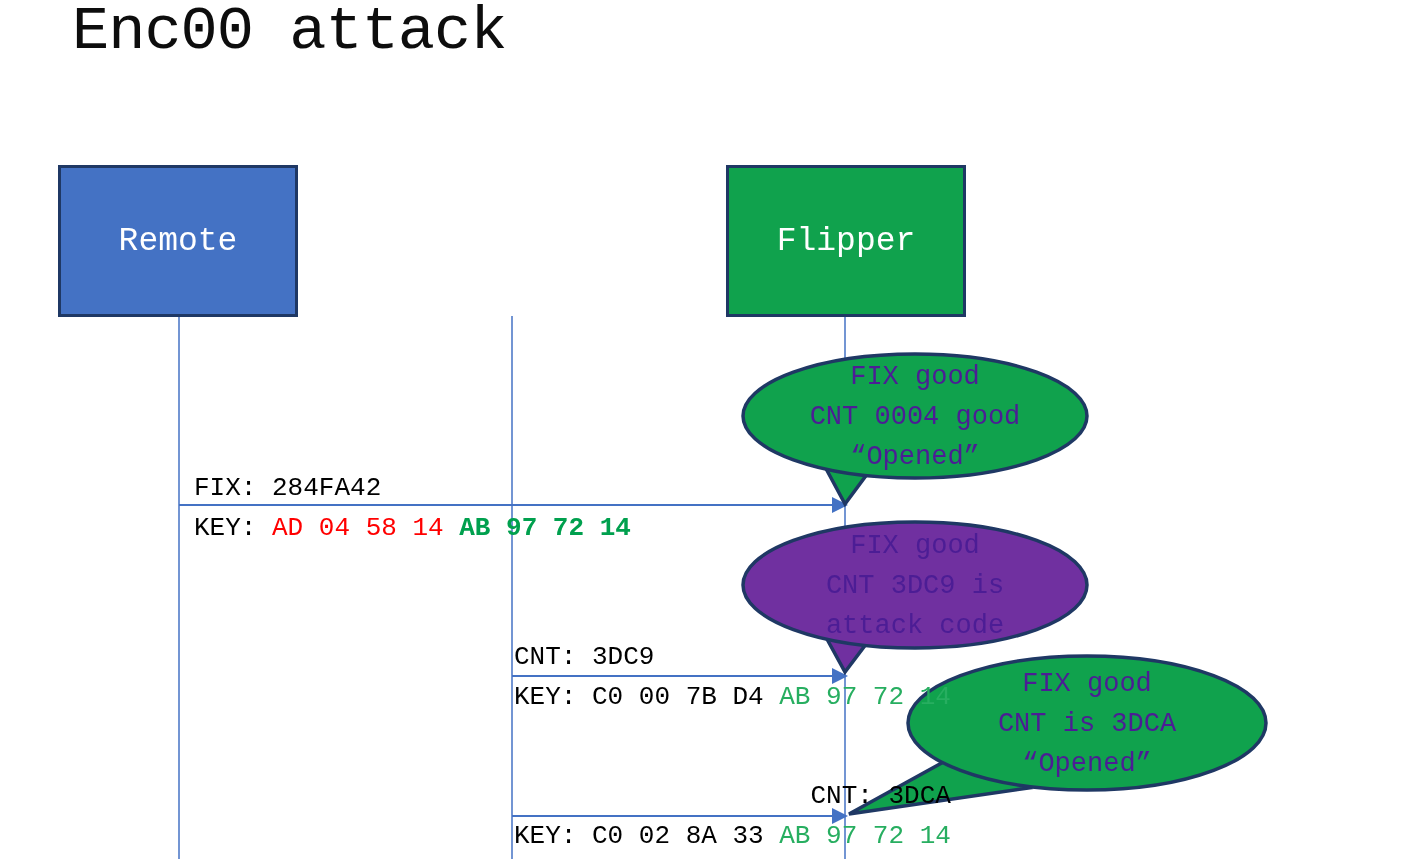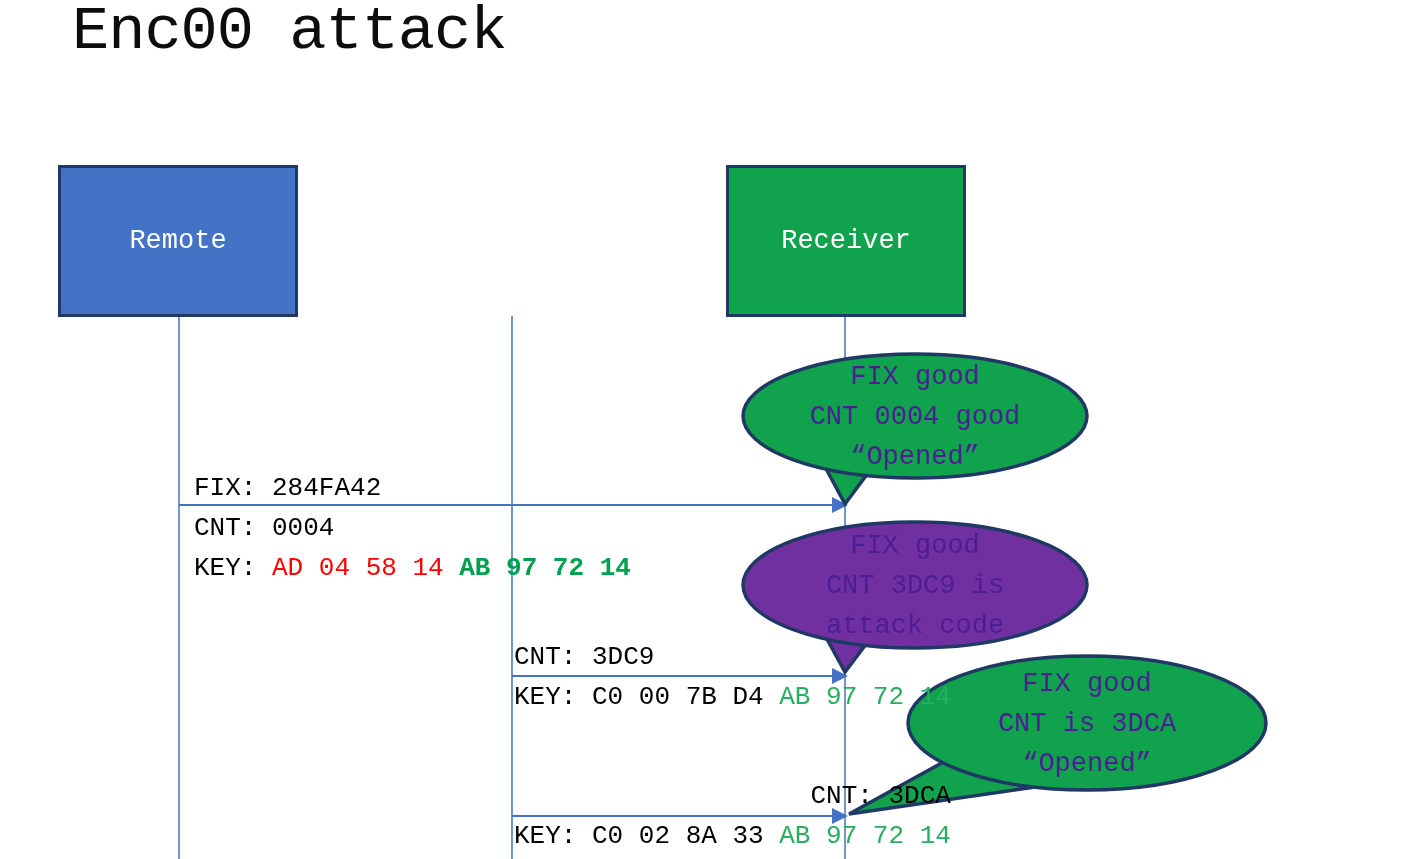--- a/index.html
+++ b/index.html
@@ -9,21 +9,21 @@
   }
   .title{
     position:absolute;left:72px;top:-4px;margin:0;
     font-size:62px;font-weight:400;letter-spacing:-1px;color:#0d0d0d;
   }
   .actor{
     position:absolute;top:165px;height:152px;
     border:3px solid #1f3864;box-sizing:border-box;
     display:flex;align-items:center;justify-content:center;
   }
-  .actor span{color:#ffffff;font-size:27px;}
+  .actor span{color:#ffffff;font-size:33px;}
   .actor.remote{left:58px;width:240px;background:#4472c4;}
   .actor.flipper{left:390px;width:243px;background:#ed7d31;}
   .actor.receiver{left:726px;width:240px;background:#10a24d;}
   .overlay{position:absolute;left:0;top:0;width:1408px;height:859px;}
   .msg{
     position:absolute;font-size:26px;line-height:40px;color:#000000;
     white-space:nowrap;
   }
   .msg .red{color:#ff0000;}
   .msg .green{color:#27ae60;}
@@ -78,26 +78,25 @@
     <g>
       <path d="M 958 754 L 849 814 L 1028 788 Z" stroke="#1f3864" stroke-width="3.5" fill="#10A24D"></path>
       <ellipse cx="1087" cy="723" rx="179" ry="67" stroke="#1f3864" stroke-width="3.5" fill="#10A24D"></ellipse>
     </g>
   </svg>
 
   <div class="actor remote">
     <span>Remote</span>
   </div>
   <div class="actor receiver">
-    <span>Receiver</span>
+    <span>Flipper</span>
   </div>
 
   <div class="msg msg1">
     <div>FIX: 284FA42</div>
-    <div>CNT: 0004</div>
     <div><span>KEY: </span><span class="red">AD 04 58 14 </span><span class="green-bold">AB 97 72 14</span></div>
   </div>
 
   <div class="msg msg2">
     <div>CNT: 3DC9</div>
     <div><span>KEY: </span><span>C0 00 7B D4 </span><span class="green">AB 97 72 14</span></div>
   </div>
 
   <div class="msg msg3">
     <div>CNT: 3DCA</div>

